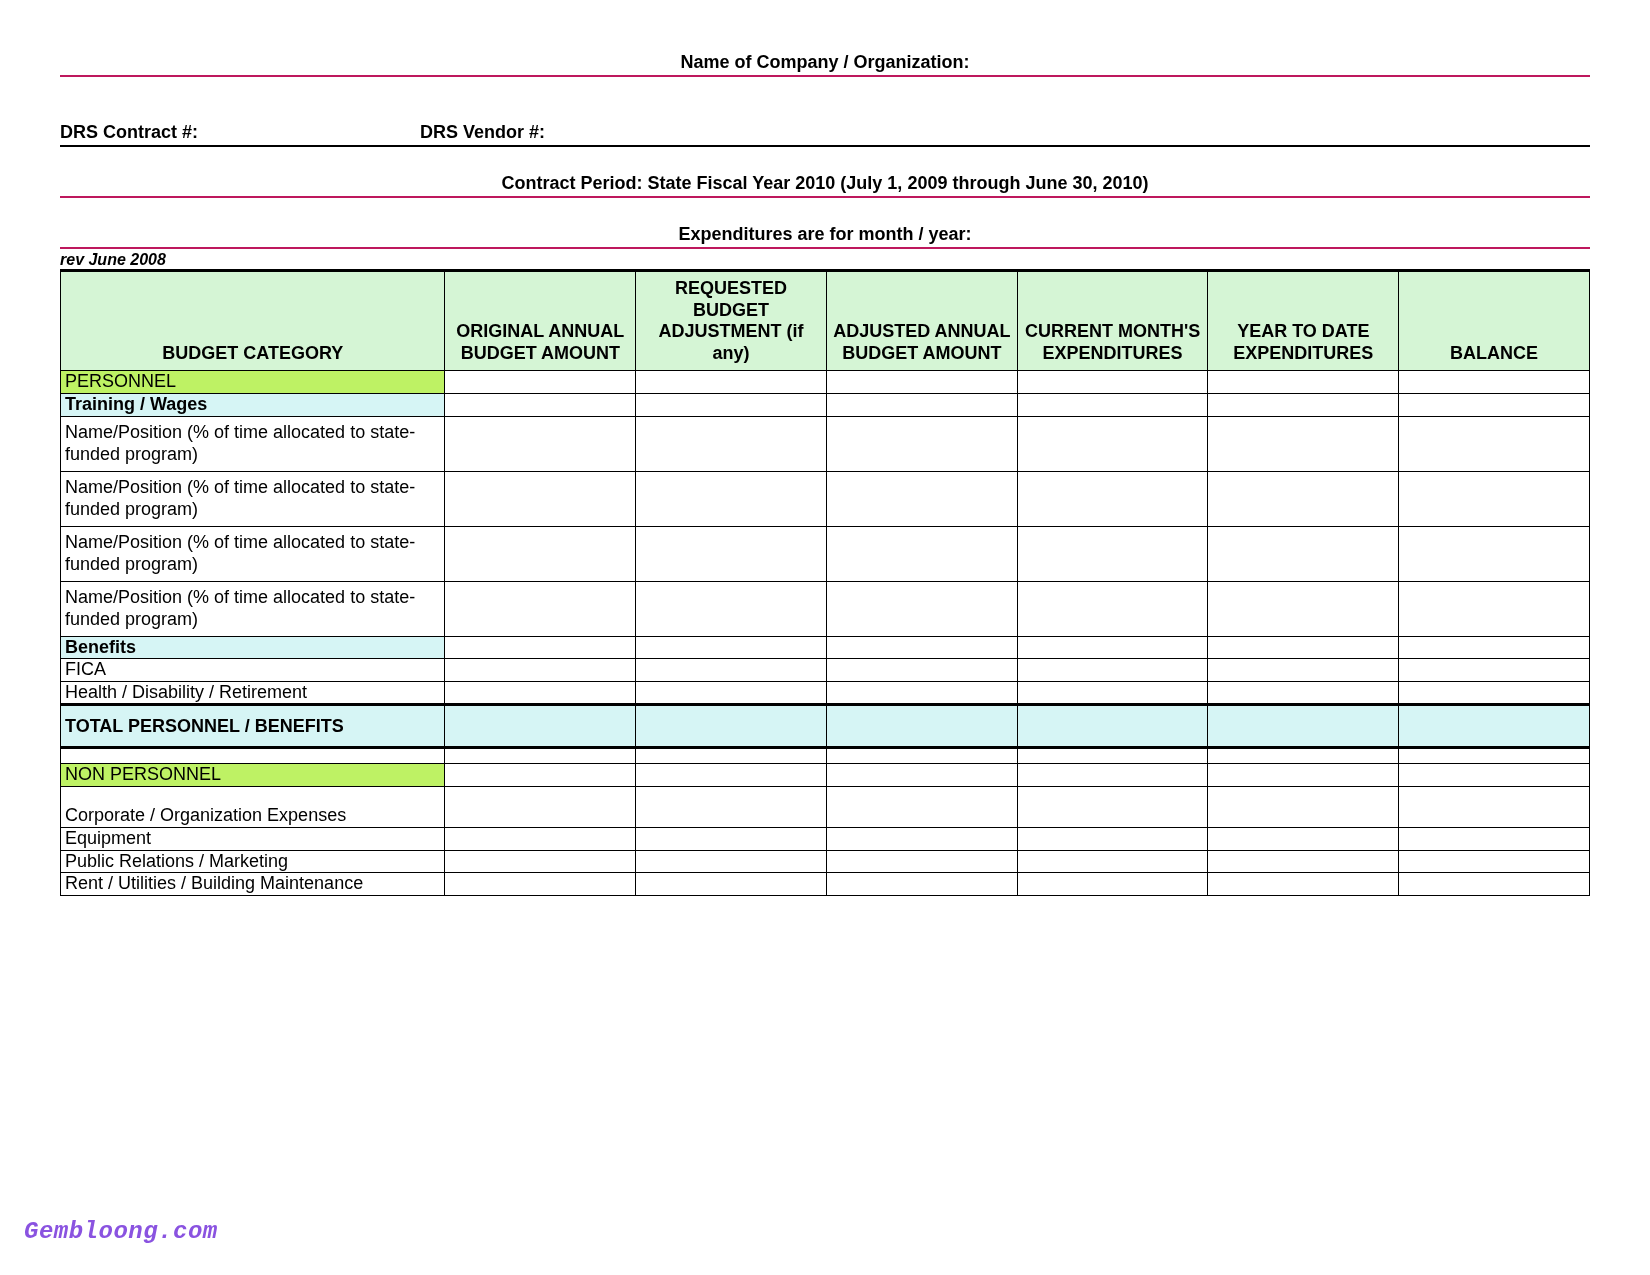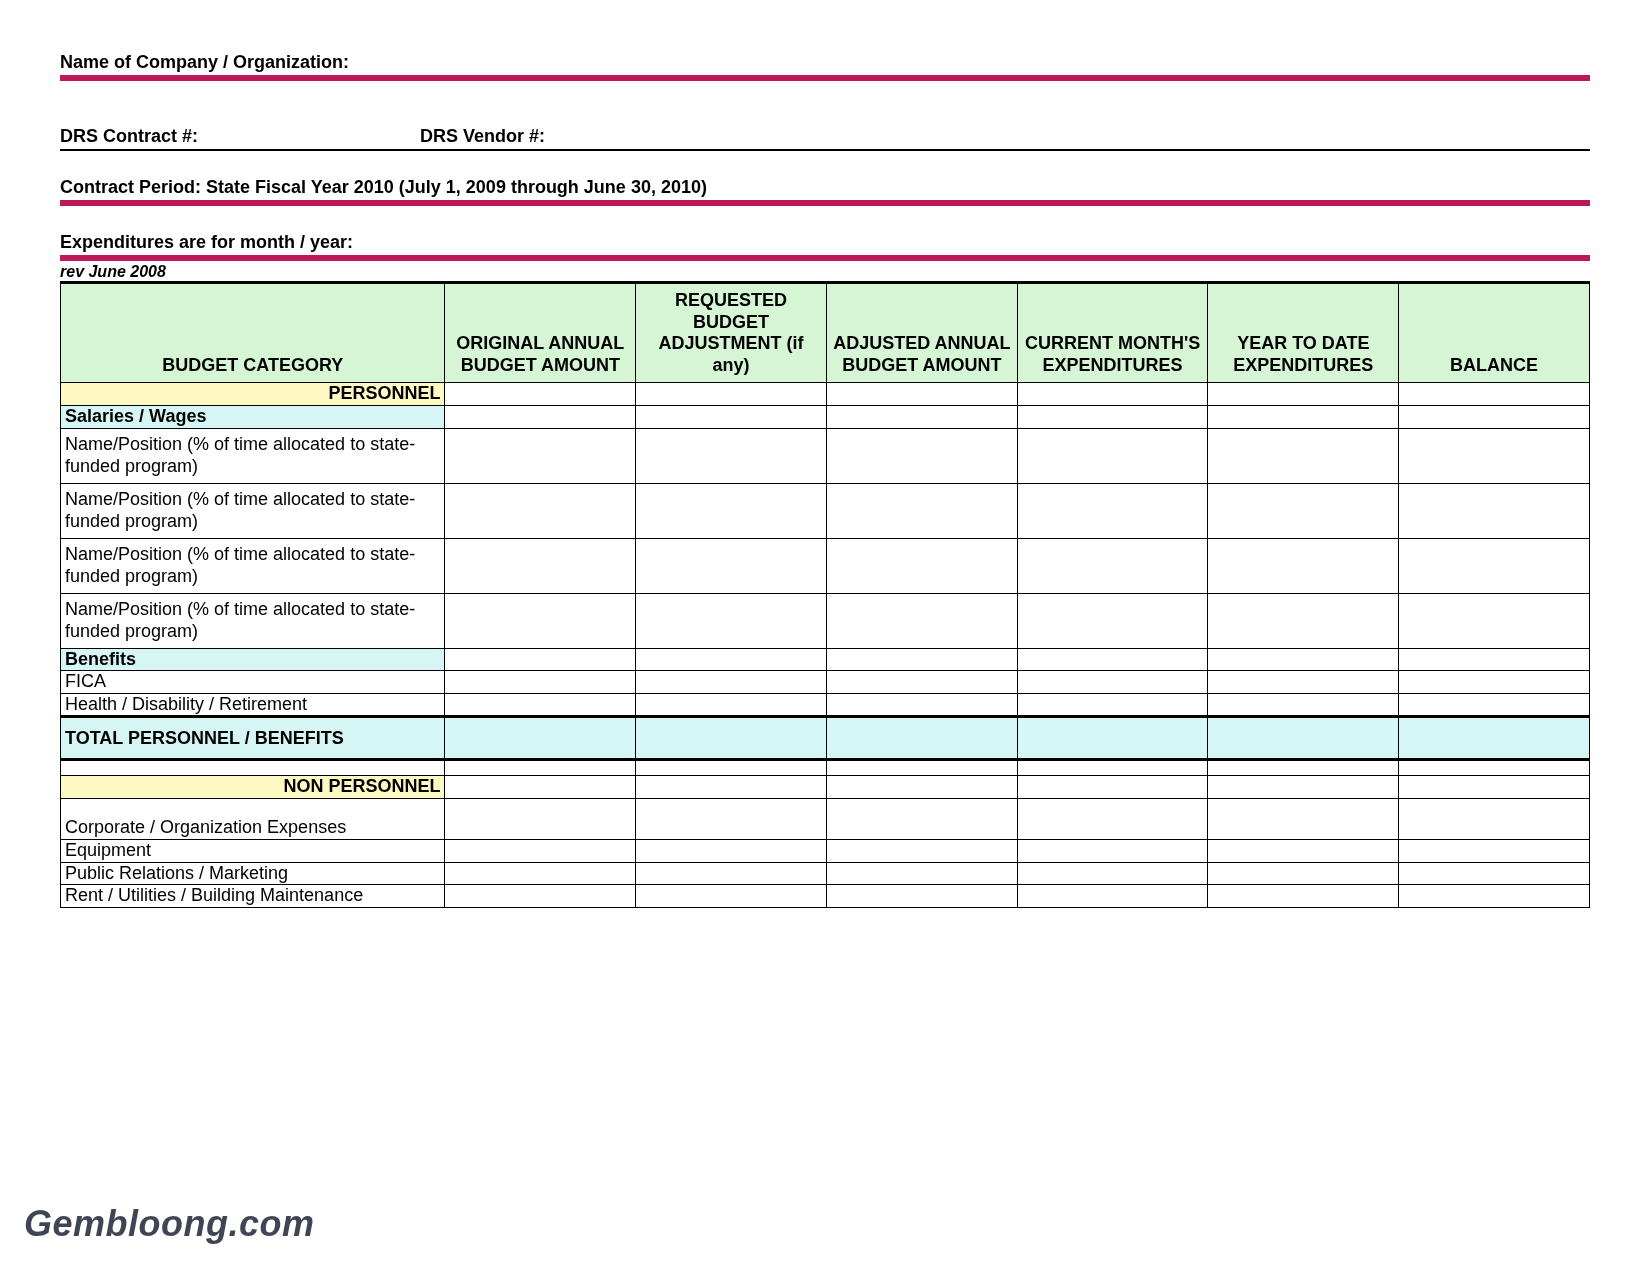--- a/index.html
+++ b/index.html
@@ -7,22 +7,23 @@
     padding: 50px 60px;
     background: #ffffff;
     font-family: Arial, Helvetica, sans-serif;
     font-size: 18px;
     color: #000;
     width: 1650px;
     box-sizing: border-box;
   }
   .header-line {
     font-weight: bold;
-    border-bottom: 6px solid #be185d;
+    border-bottom: 2px solid #be185d;
     padding: 2px 0;
+    text-align: center;
   }
   .header-row {
     display: flex;
     border-bottom: 2px solid #000;
     font-weight: bold;
     padding: 2px 0;
     margin-top: 43px;
   }
   .header-row > div:first-child { flex: 0 0 360px; }
   .header-row > div:last-child  { flex: 1; }
@@ -51,23 +52,23 @@
     background: #d5f5d5;
     font-weight: bold;
     text-align: center;
     padding: 6px 4px;
     vertical-align: bottom;
     border-top: 3px solid #000;
   }
   col.cat { width: 258px; }
   col.num { width: 128px; }
   .section-head td:first-child {
-    background: #fef9c3;
-    font-weight: bold;
-    text-align: right;
+    background: #bef264;
+    font-weight: normal;
+    text-align: left;
   }
   .sub-head td:first-child {
     background: #d6f5f5;
     font-weight: bold;
     text-align: left;
   }
   .total-row td {
     background: #d6f5f5;
     font-weight: bold;
     border-top: 3px solid #000;
@@ -81,25 +82,25 @@
     border-left: 1px solid #000;
     border-right: 1px solid #000;
     border-top: 1px solid #000;
     border-bottom: none;
     height: 14px;
   }
   .watermark {
     position: fixed;
     left: 24px;
     bottom: 30px;
-    font-family: Liberation Sans, sans-serif;
-    font-size: 36px;
+    font-family: Liberation Mono, monospace;
+    font-size: 24px;
     font-weight: bold;
     font-style: italic;
-    color: #0f172a;
+    color: #6d28d9;
     opacity: 0.8;
     letter-spacing: 0.5px;
     pointer-events: none;
   }
 </style>
 </head>
 <body>
 
 <div class="header-line">Name of Company / Organization:</div>
 <div class="header-row">
@@ -137,21 +138,21 @@
     <tr class="section-head slim">
       <td>PERSONNEL</td>
         <td></td>
         <td></td>
         <td></td>
         <td></td>
         <td></td>
         <td></td>
     </tr>
     <tr class="sub-head slim">
-      <td>Salaries / Wages</td>
+      <td>Training / Wages</td>
         <td></td>
         <td></td>
         <td></td>
         <td></td>
         <td></td>
         <td></td>
     </tr>
     <tr class="tall">
       <td>Name/Position (% of time allocated to state-funded program)</td>
         <td></td>

